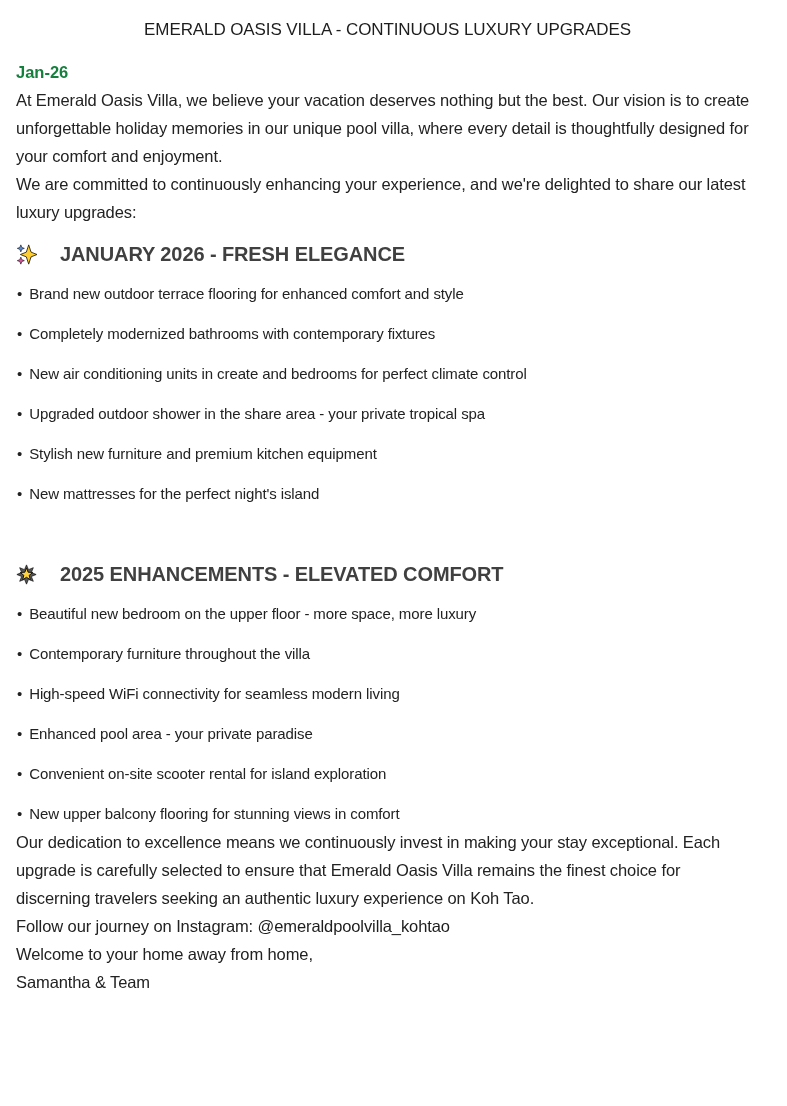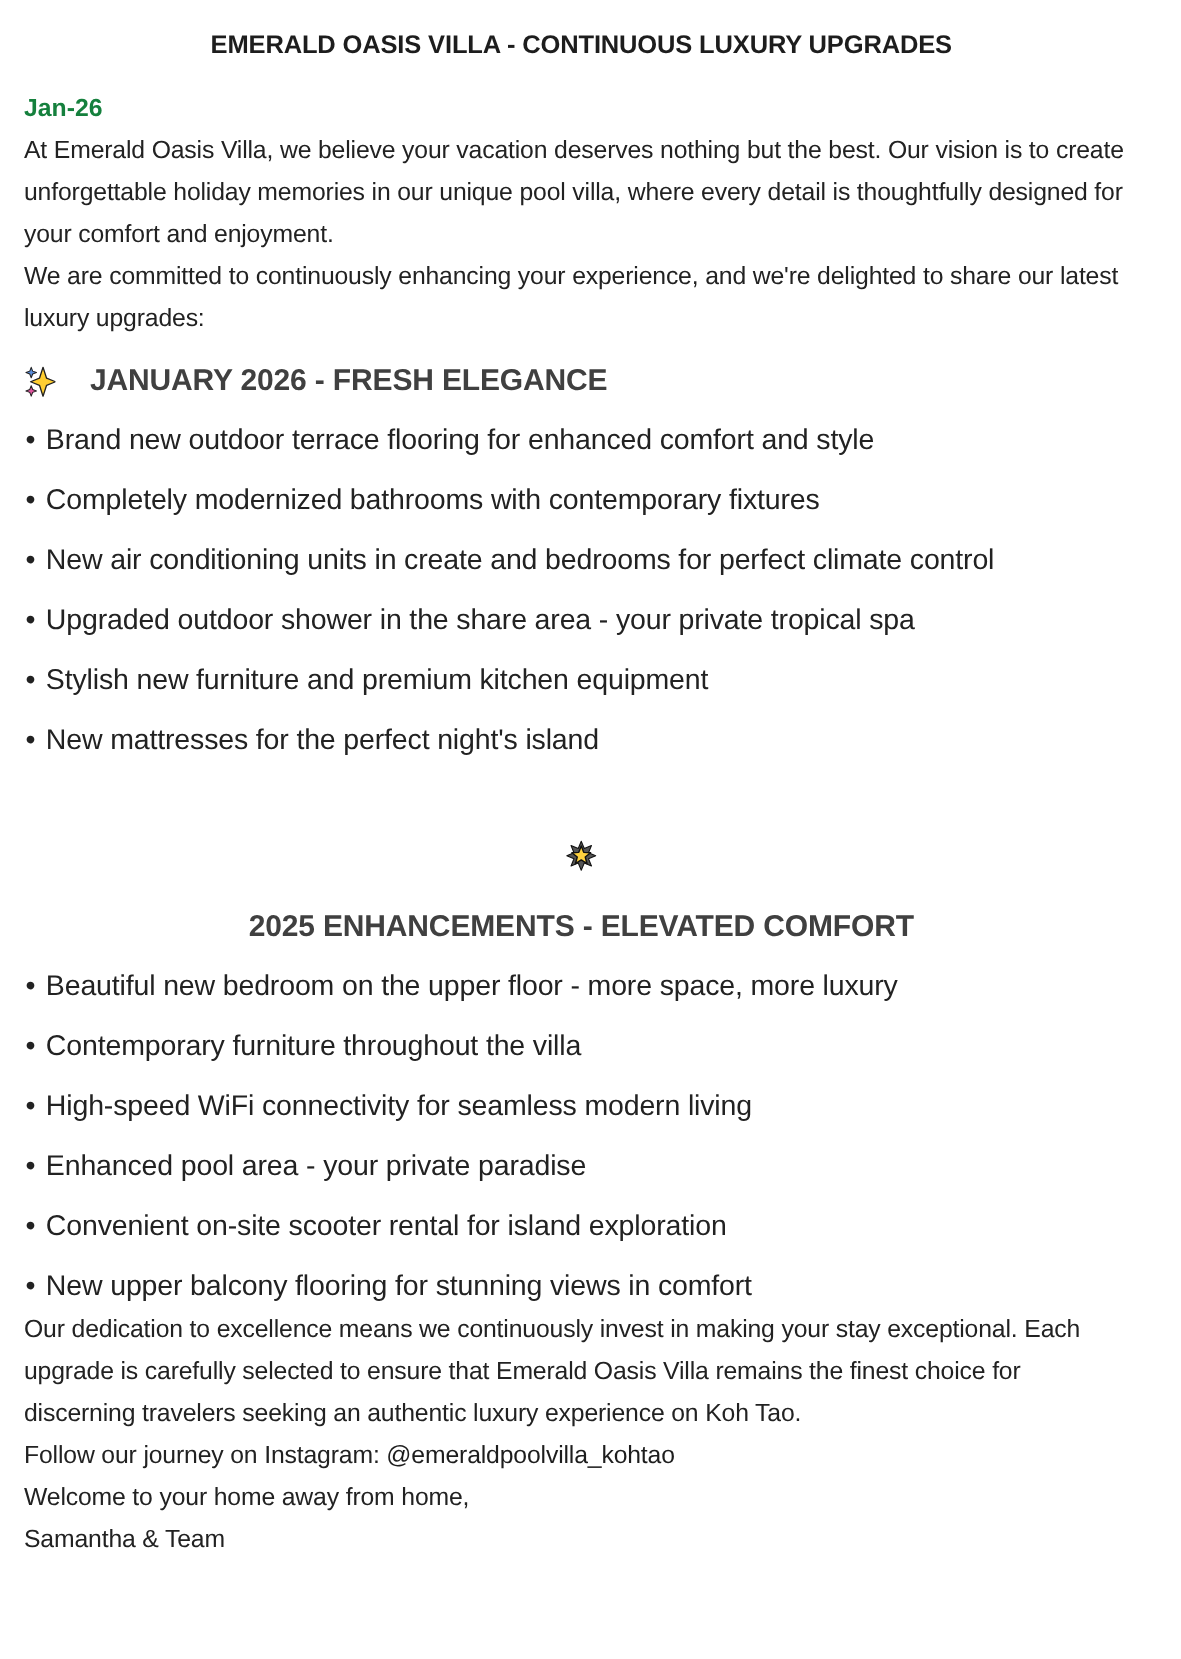--- a/index.html
+++ b/index.html
@@ -9,21 +9,21 @@
     height: 1106px;
     overflow: hidden;
     font-family: "Liberation Sans", sans-serif;
     color: #222222;
     padding: 18px 28px 16px 16px;
     position: relative;
   }
   .doc { width: 100%; }
   h1.title {
     font-size: 17px;
-    font-weight: 700;
+    font-weight: 400;
     text-align: center;
     line-height: 24px;
     letter-spacing: -0.1px;
     color: #1d1d1d;
   }
   p.body-text {
     font-size: 16.5px;
     line-height: 28px;
     letter-spacing: -0.1px;
   }
@@ -38,30 +38,30 @@
     font-size: 20px;
     font-weight: 700;
     line-height: 28px;
     margin-top: 14px;
     color: #404040;
     letter-spacing: -0.1px;
     display: flex;
     align-items: center;
     gap: 23px;
   }
-  h2.section-heading.spaced { margin-top: 52px; flex-direction: column; }
+  h2.section-heading.spaced { margin-top: 52px; }
   .emoji {
     display: inline-flex;
     width: 21px;
     height: 21px;
     flex: 0 0 auto;
   }
   .emoji svg { width: 100%; height: 100%; }
   p.bullet {
-    font-size: 19px;
+    font-size: 15px;
     line-height: 28px;
     margin-top: 12px;
     letter-spacing: -0.1px;
     padding-left: 1px;
   }
   p.bullet .marker {
     display: inline-block;
     margin-right: 7px;
   }
   .ig-handle { font-weight: 400; color: #1d1d1d; }

